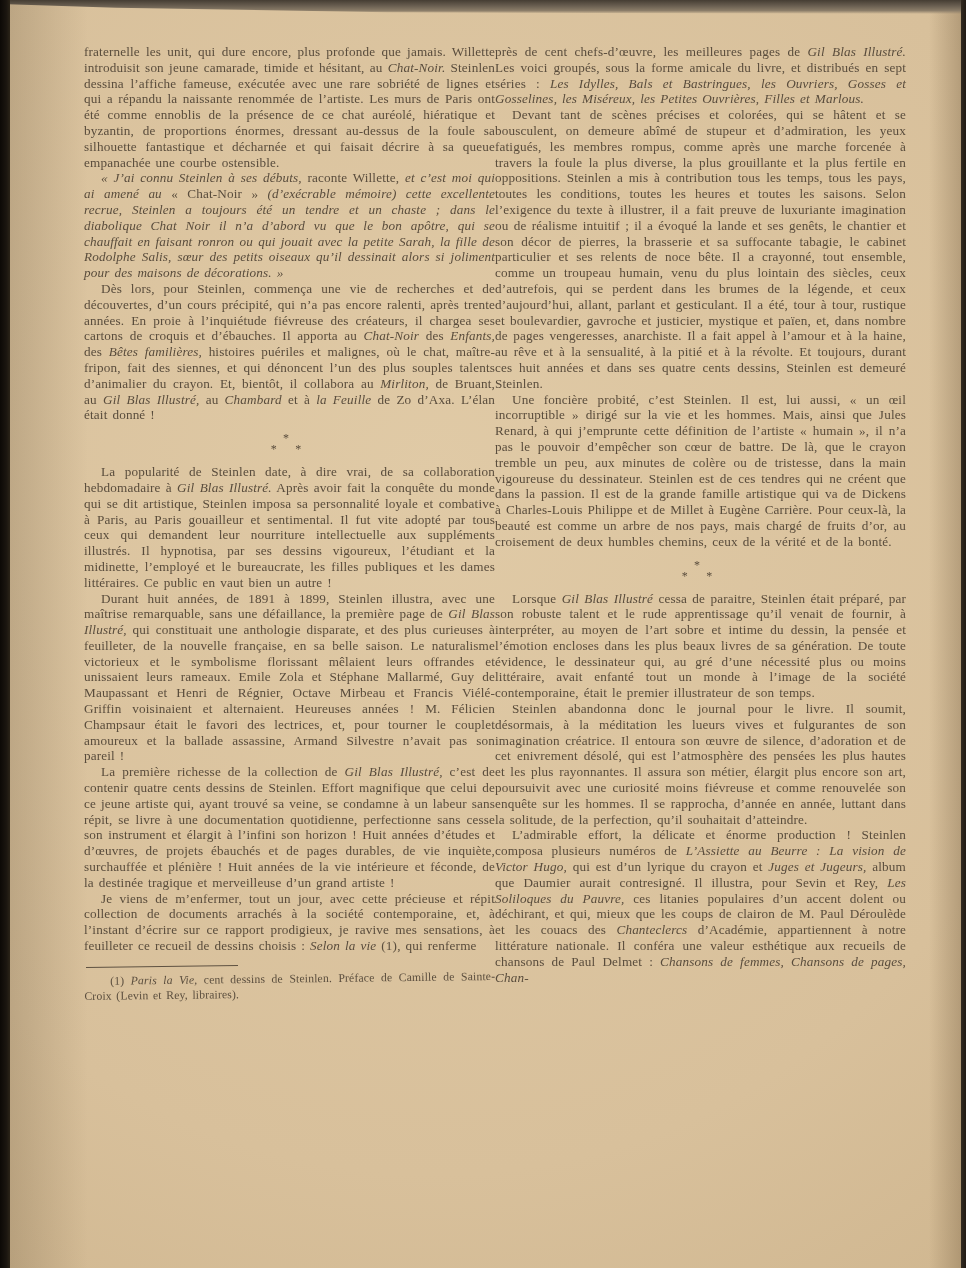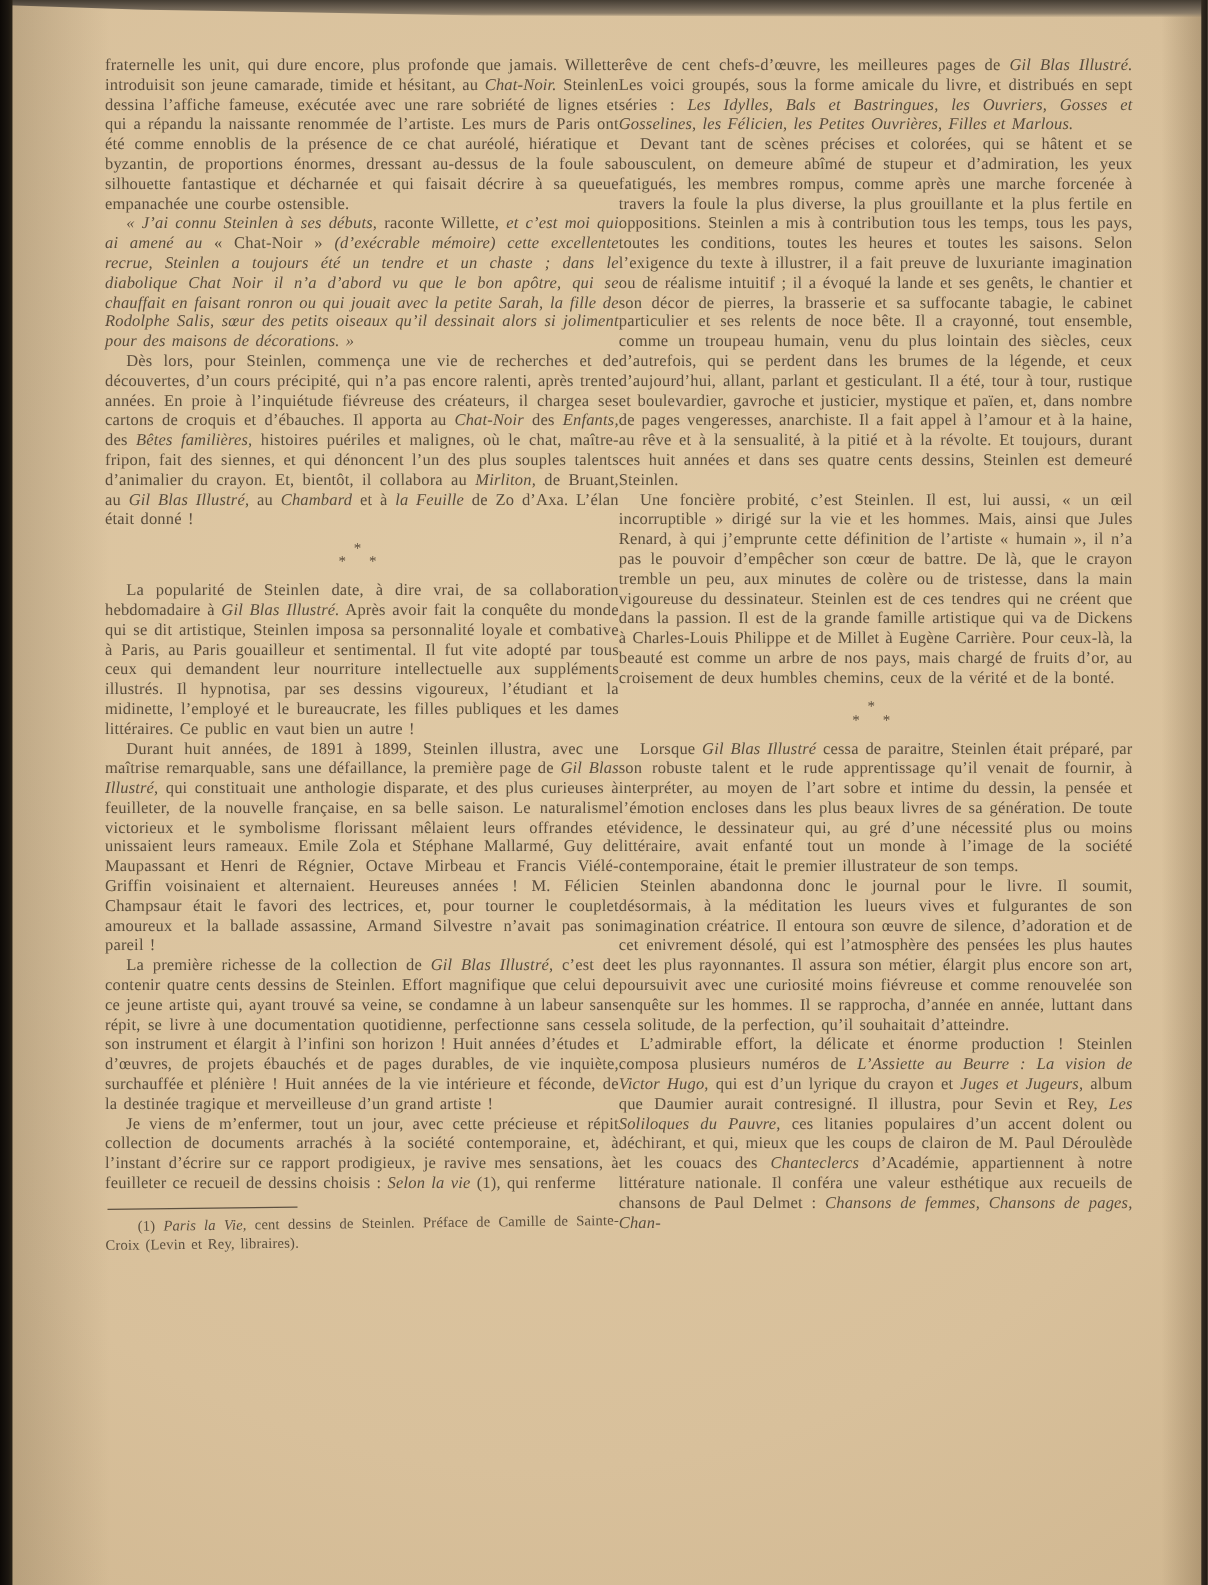--- a/index.html
+++ b/index.html
@@ -88,21 +88,21 @@
           <p class="para ind"><span>La popularité de Steinlen date, à dire vrai, de sa collaboration hebdomadaire à </span><span class="it">Gil Blas Illustré.</span><span> Après avoir fait la conquête du monde qui se dit artistique, Steinlen imposa sa personnalité loyale et combative à Paris, au Paris gouailleur et sentimental. Il fut vite adopté par tous ceux qui demandent leur nourriture intellectuelle aux suppléments illustrés. Il hypnotisa, par ses dessins vigoureux, l’étudiant et la midinette, l’employé et le bureaucrate, les filles publiques et les dames littéraires. Ce public en vaut bien un autre !</span></p>
           <p class="para ind"><span>Durant huit années, de 1891 à 1899, Steinlen illustra, avec une maîtrise remarquable, sans une défaillance, la première page de </span><span class="it">Gil Blas Illustré,</span><span> qui constituait une anthologie disparate, et des plus curieuses à feuilleter, de la nouvelle française, en sa belle saison. Le naturalisme victorieux et le symbolisme florissant mêlaient leurs offrandes et unissaient leurs rameaux. Emile Zola et Stéphane Mallarmé, Guy de Maupassant et Henri de Régnier, Octave Mirbeau et Francis Viélé-Griffin voisinaient et alternaient. Heureuses années ! M. Félicien Champsaur était le favori des lectrices, et, pour tourner le couplet amoureux et la ballade assassine, Armand Silvestre n’avait pas son pareil !</span></p>
           <p class="para ind"><span>La première richesse de la collection de </span><span class="it">Gil Blas Illustré,</span><span> c’est de contenir quatre cents dessins de Steinlen. Effort magnifique que celui de ce jeune artiste qui, ayant trouvé sa veine, se condamne à un labeur sans répit, se livre à une documentation quotidienne, perfectionne sans cesse son instrument et élargit à l’infini son horizon ! Huit années d’études et d’œuvres, de projets ébauchés et de pages durables, de vie inquiète, surchauffée et plénière ! Huit années de la vie intérieure et féconde, de la destinée tragique et merveilleuse d’un grand artiste !</span></p>
           <p class="para ind"><span>Je viens de m’enfermer, tout un jour, avec cette précieuse et répit collection de documents arrachés à la société contemporaine, et, à l’instant d’écrire sur ce rapport prodigieux, je ravive mes sensations, à feuilleter ce recueil de dessins choisis : </span><span class="it">Selon la vie</span><span> (1), qui renferme</span></p>
           <div class="footnote">
             <div class="fn-rule"></div>
             <p class="fn-text"><span>(1) </span><span class="it">Paris la Vie,</span><span> cent dessins de Steinlen. Préface de Camille de Sainte-Croix (Levin et Rey, libraires).</span></p>
           </div>
         </div>
       <div class="col">
-          <p class="para"><span>rêve de cent chefs-d’œuvre, les meilleures pages de </span><span class="it">Gil Blas Illustré.</span><span> Les voici groupés, sous la forme amicale du livre, et distribués en sept séries : </span><span class="it">Les Idylles, Bals et Bastringues, les Ouvriers, Gosses et Gosselines, les Félicien, les Petites Ouvrières, Filles et Marlous.</span></p>
+          <p class="para"><span>près de cent chefs-d’œuvre, les meilleures pages de </span><span class="it">Gil Blas Illustré.</span><span> Les voici groupés, sous la forme amicale du livre, et distribués en sept séries : </span><span class="it">Les Idylles, Bals et Bastringues, les Ouvriers, Gosses et Gosselines, les Miséreux, les Petites Ouvrières, Filles et Marlous.</span></p>
           <p class="para ind"><span>Devant tant de scènes précises et colorées, qui se hâtent et se bousculent, on demeure abîmé de stupeur et d’admiration, les yeux fatigués, les membres rompus, comme après une marche forcenée à travers la foule la plus diverse, la plus grouillante et la plus fertile en oppositions. Steinlen a mis à contribution tous les temps, tous les pays, toutes les conditions, toutes les heures et toutes les saisons. Selon l’exigence du texte à illustrer, il a fait preuve de luxuriante imagination ou de réalisme intuitif ; il a évoqué la lande et ses genêts, le chantier et son décor de pierres, la brasserie et sa suffocante tabagie, le cabinet particulier et ses relents de noce bête. Il a crayonné, tout ensemble, comme un troupeau humain, venu du plus lointain des siècles, ceux d’autrefois, qui se perdent dans les brumes de la légende, et ceux d’aujourd’hui, allant, parlant et gesticulant. Il a été, tour à tour, rustique et boulevardier, gavroche et justicier, mystique et païen, et, dans nombre de pages vengeresses, anarchiste. Il a fait appel à l’amour et à la haine, au rêve et à la sensualité, à la pitié et à la révolte. Et toujours, durant ces huit années et dans ses quatre cents dessins, Steinlen est demeuré Steinlen.</span></p>
           <p class="para ind"><span>Une foncière probité, c’est Steinlen. Il est, lui aussi, « un œil incorruptible » dirigé sur la vie et les hommes. Mais, ainsi que Jules Renard, à qui j’emprunte cette définition de l’artiste « humain », il n’a pas le pouvoir d’empêcher son cœur de battre. De là, que le crayon tremble un peu, aux minutes de colère ou de tristesse, dans la main vigoureuse du dessinateur. Steinlen est de ces tendres qui ne créent que dans la passion. Il est de la grande famille artistique qui va de Dickens à Charles-Louis Philippe et de Millet à Eugène Carrière. Pour ceux-là, la beauté est comme un arbre de nos pays, mais chargé de fruits d’or, au croisement de deux humbles chemins, ceux de la vérité et de la bonté.</span></p>
           <div class="asterism">
             <span class="row">*</span>
             <span class="row">* *</span>
           </div>
           <p class="para ind"><span>Lorsque </span><span class="it">Gil Blas Illustré</span><span> cessa de paraitre, Steinlen était préparé, par son robuste talent et le rude apprentissage qu’il venait de fournir, à interpréter, au moyen de l’art sobre et intime du dessin, la pensée et l’émotion encloses dans les plus beaux livres de sa génération. De toute évidence, le dessinateur qui, au gré d’une nécessité plus ou moins littéraire, avait enfanté tout un monde à l’image de la société contemporaine, était le premier illustrateur de son temps.</span></p>
           <p class="para ind"><span>Steinlen abandonna donc le journal pour le livre. Il soumit, désormais, à la méditation les lueurs vives et fulgurantes de son imagination créatrice. Il entoura son œuvre de silence, d’adoration et de cet enivrement désolé, qui est l’atmosphère des pensées les plus hautes et les plus rayonnantes. Il assura son métier, élargit plus encore son art, poursuivit avec une curiosité moins fiévreuse et comme renouvelée son enquête sur les hommes. Il se rapprocha, d’année en année, luttant dans la solitude, de la perfection, qu’il souhaitait d’atteindre.</span></p>
           <p class="para ind"><span>L’admirable effort, la délicate et énorme production ! Steinlen composa plusieurs numéros de </span><span class="it">L’Assiette au Beurre : La vision de Victor Hugo,</span><span> qui est d’un lyrique du crayon et </span><span class="it">Juges et Jugeurs,</span><span> album que Daumier aurait contresigné. Il illustra, pour Sevin et Rey, </span><span class="it">Les Soliloques du Pauvre,</span><span> ces litanies populaires d’un accent dolent ou déchirant, et qui, mieux que les coups de clairon de M. Paul Déroulède et les couacs des </span><span class="it">Chanteclercs</span><span> d’Académie, appartiennent à notre littérature nationale. Il conféra une valeur esthétique aux recueils de chansons de Paul Delmet : </span><span class="it">Chansons de femmes, Chansons de pages, Chan-</span></p>
         </div>

